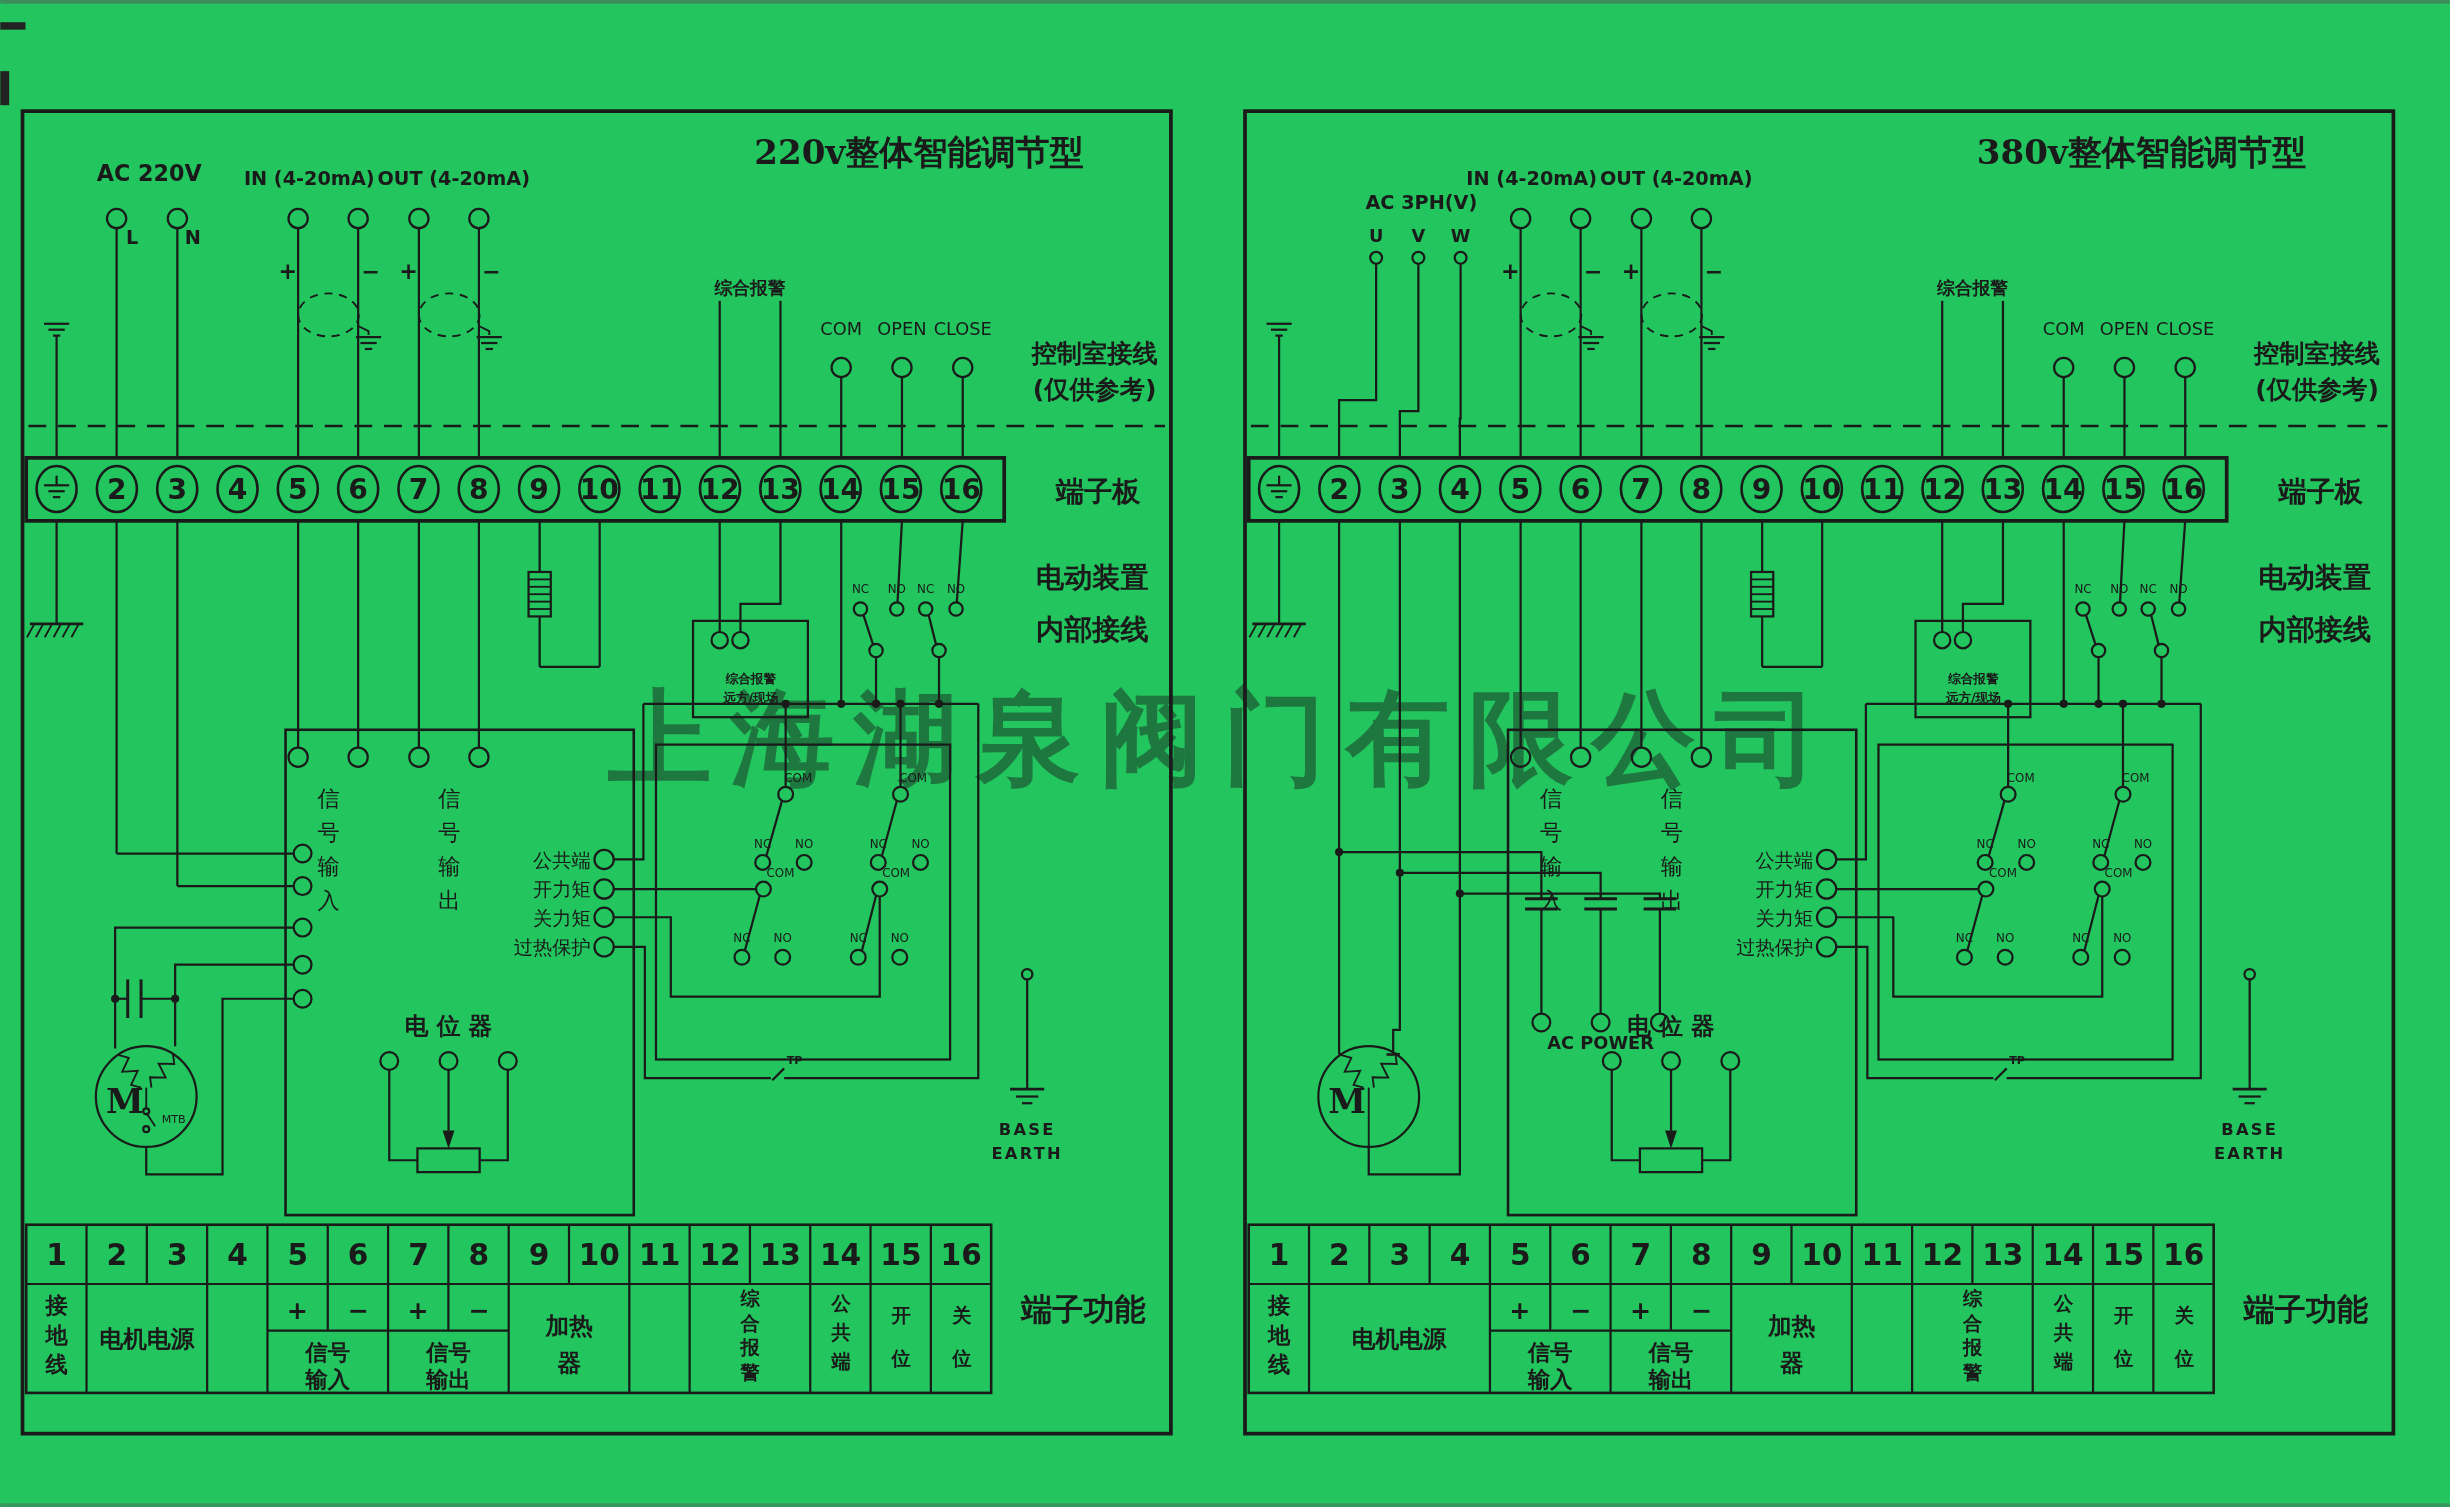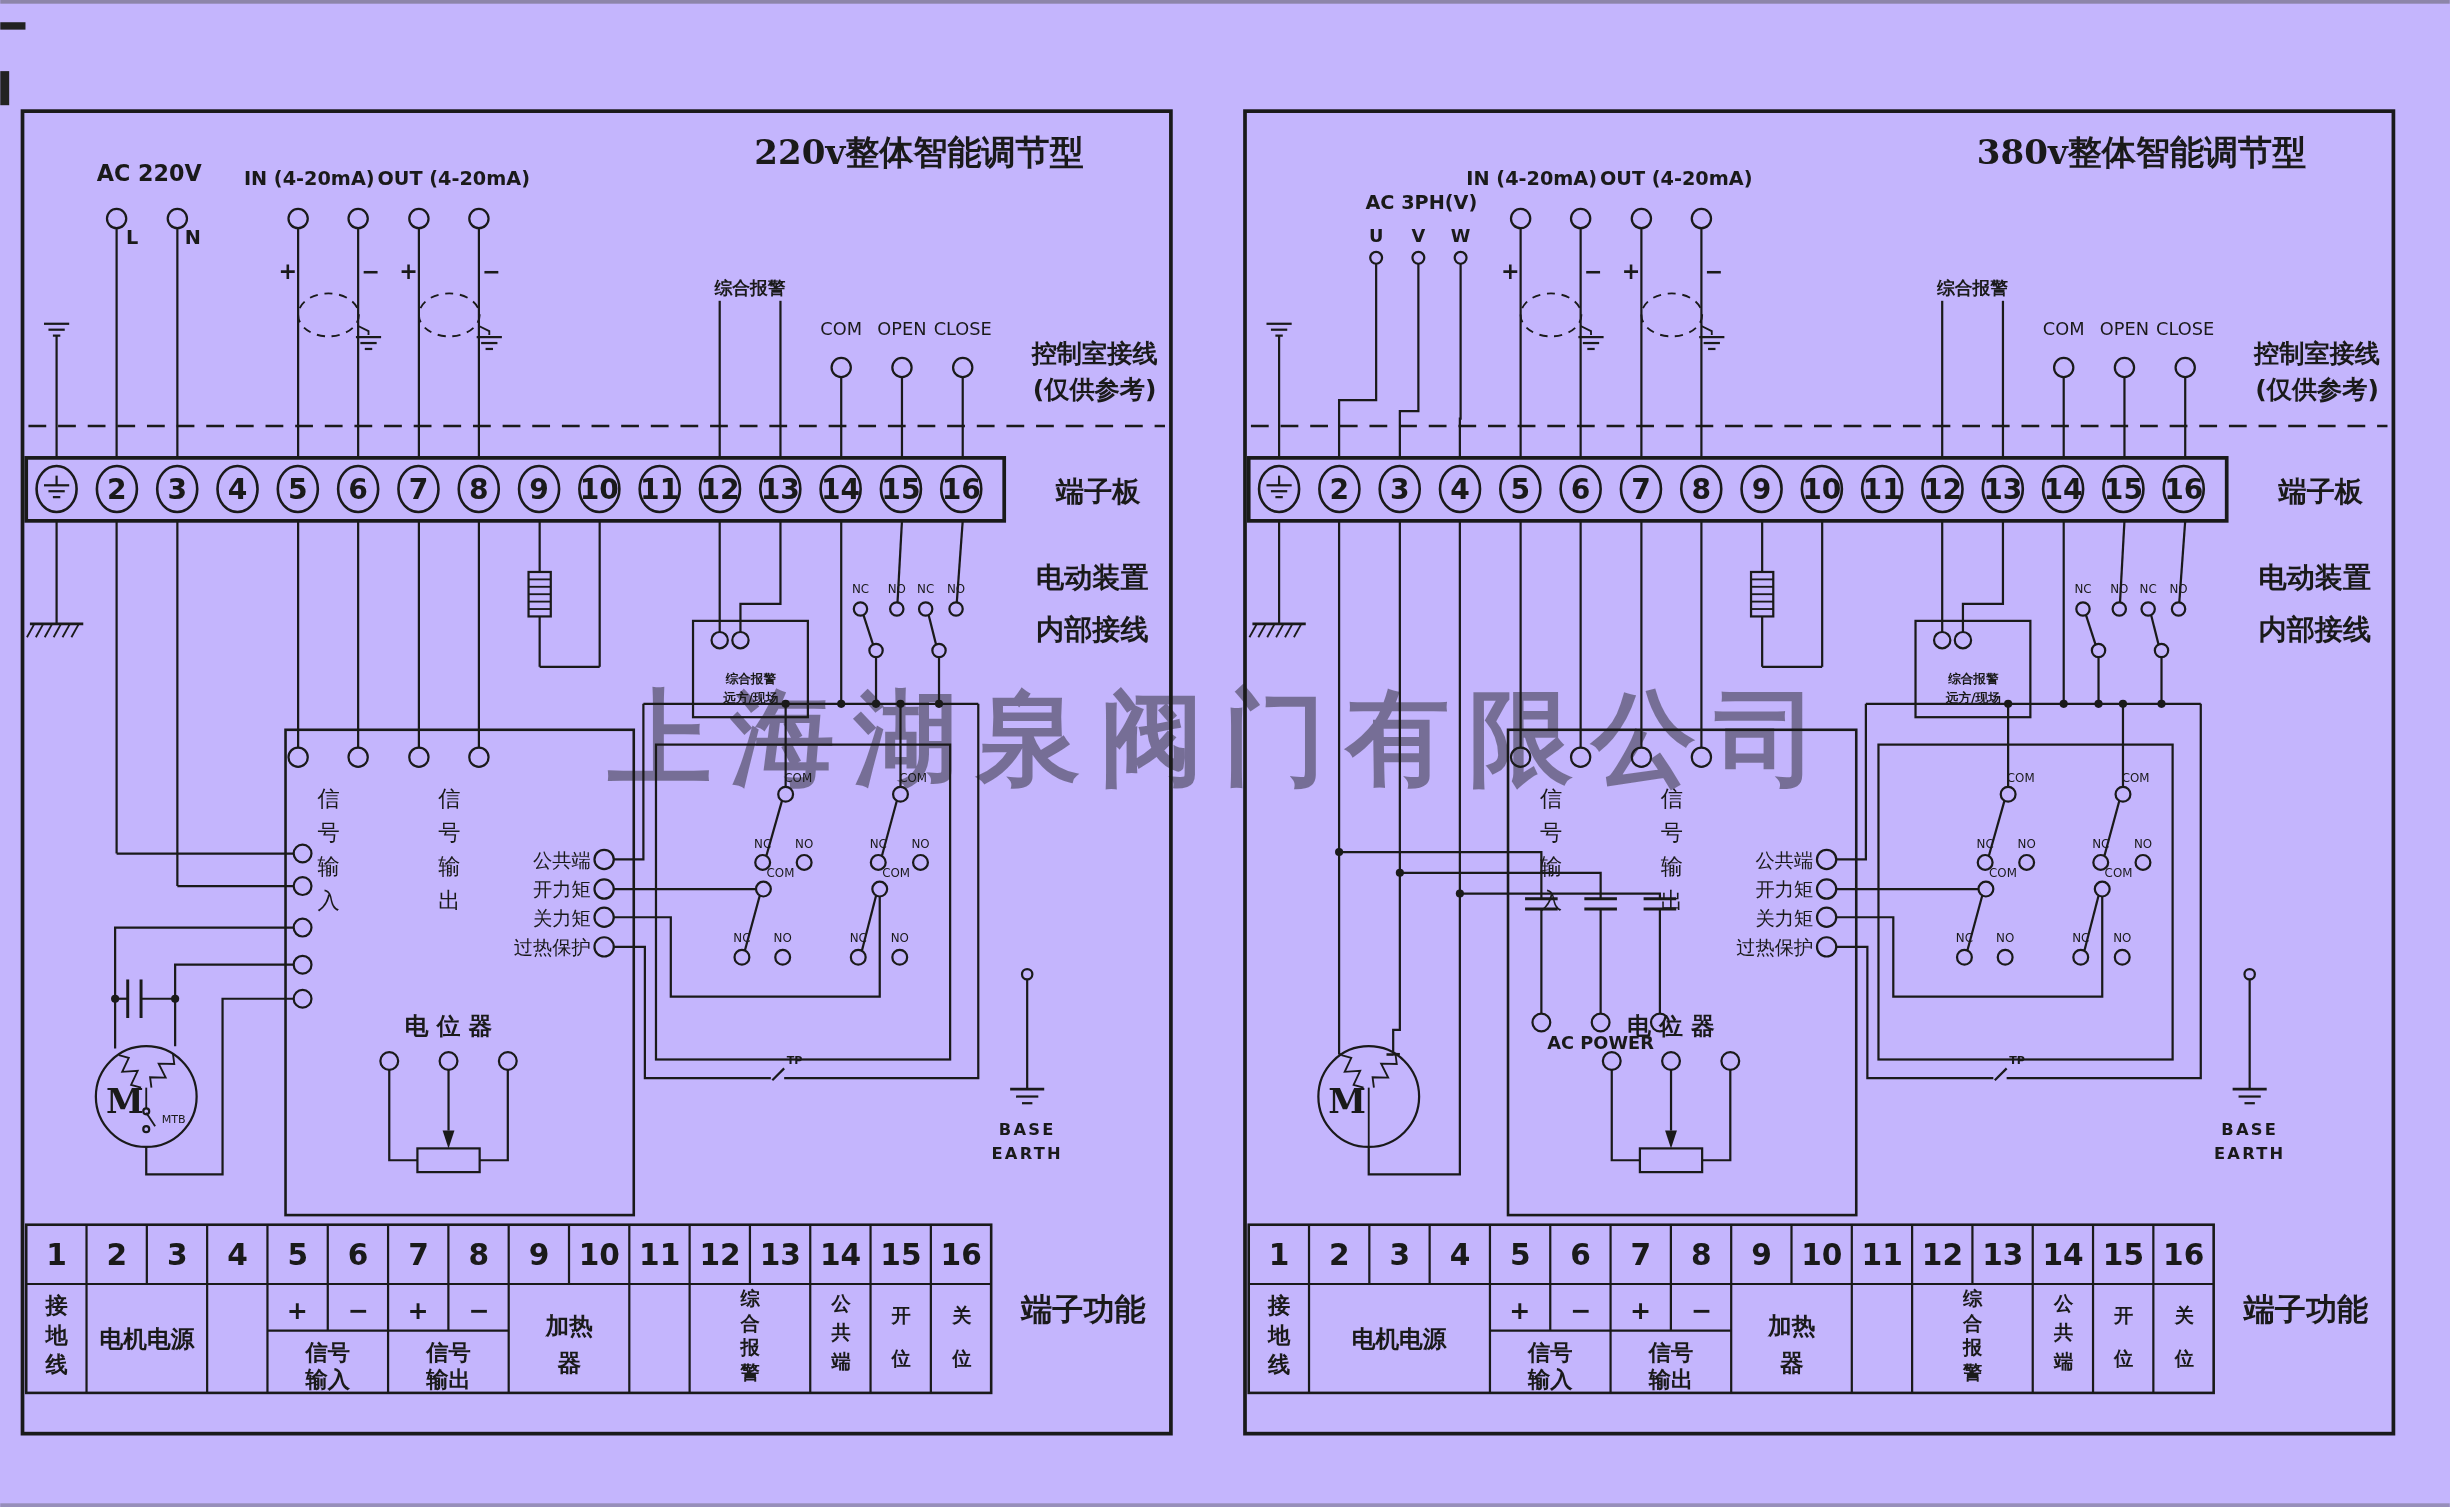--- a/index.html
+++ b/index.html
@@ -1,16 +1,16 @@
 <!DOCTYPE html>
 <html style="font-size:12px"><head>
 <meta charset="utf-8">
 <style>
   html,body{margin:0;padding:0;background:#e8e8e8;}
-  #stage{position:relative;width:2450px;height:1507px;background:#c4b5fd;overflow:hidden;
+  #stage{position:relative;width:2450px;height:1507px;background:#22c55e;overflow:hidden;
          font-family:"DejaVu Sans",sans-serif;}
   svg{position:absolute;left:0;top:0;}
   text{fill:#1a1a1a;}
 </style>
 </head>
 <body>
 
 <div id="stage">
   <svg id="diagram" width="2450" height="1507" viewBox="0 0 3306 2034">
       <g transform="translate(0,0)">

